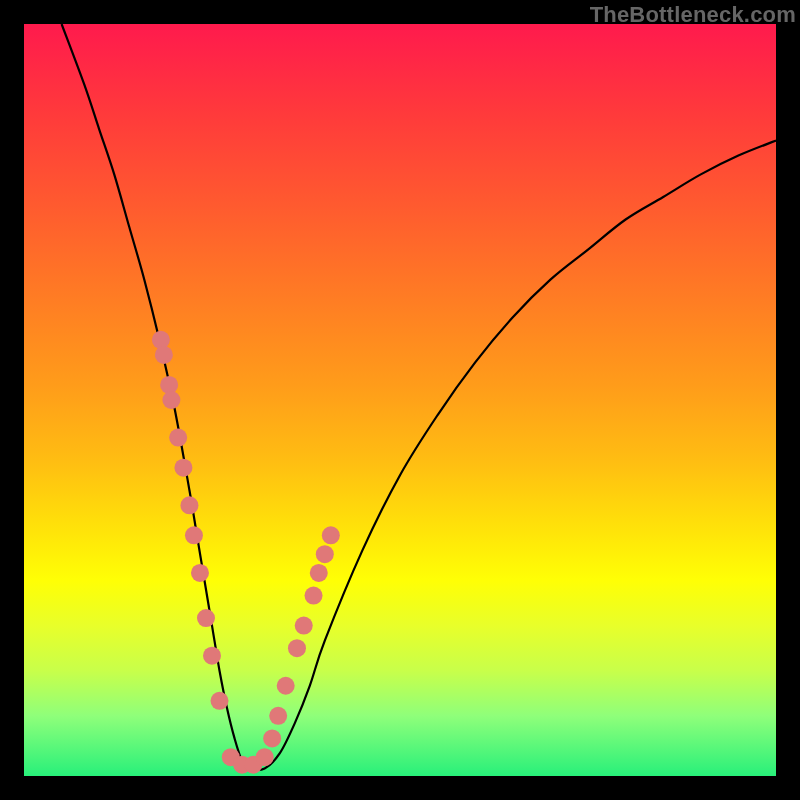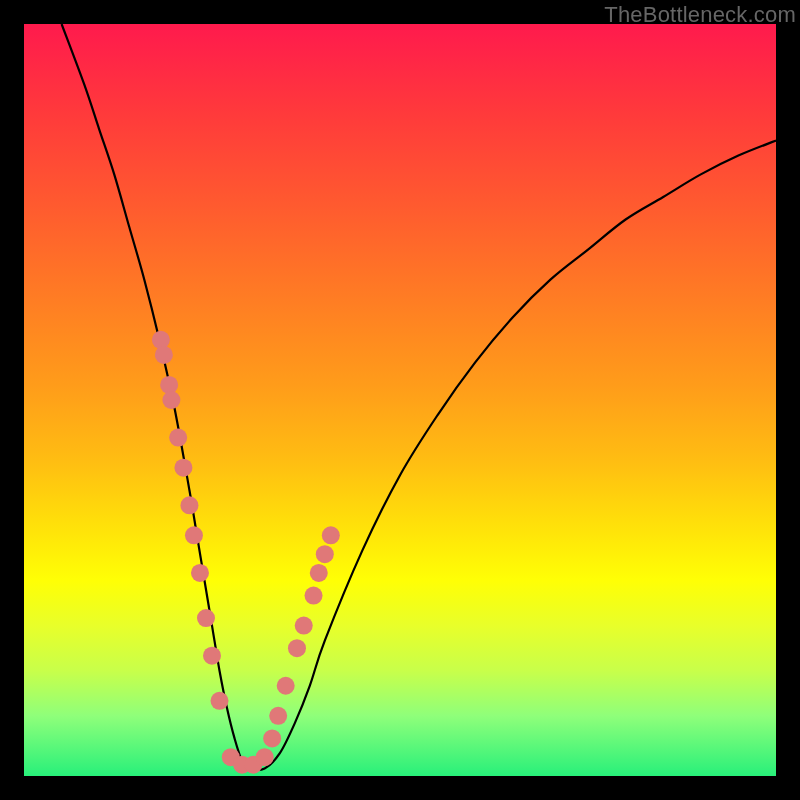--- a/index.html
+++ b/index.html
@@ -38,21 +38,21 @@
       #8fff7a 92%,
       #28f07a 100%
     );
   }
   .watermark {
     position: absolute;
     top: 2px;
     right: 4px;
     color: #666;
     font-size: 22px;
-    font-weight: 400;
+    font-weight: 700;
     letter-spacing: 0.2px;
     user-select: none;
   }
   svg.curve {
     position: absolute;
     left: 0;
     top: 0;
     width: 752px;
     height: 752px;
   }

